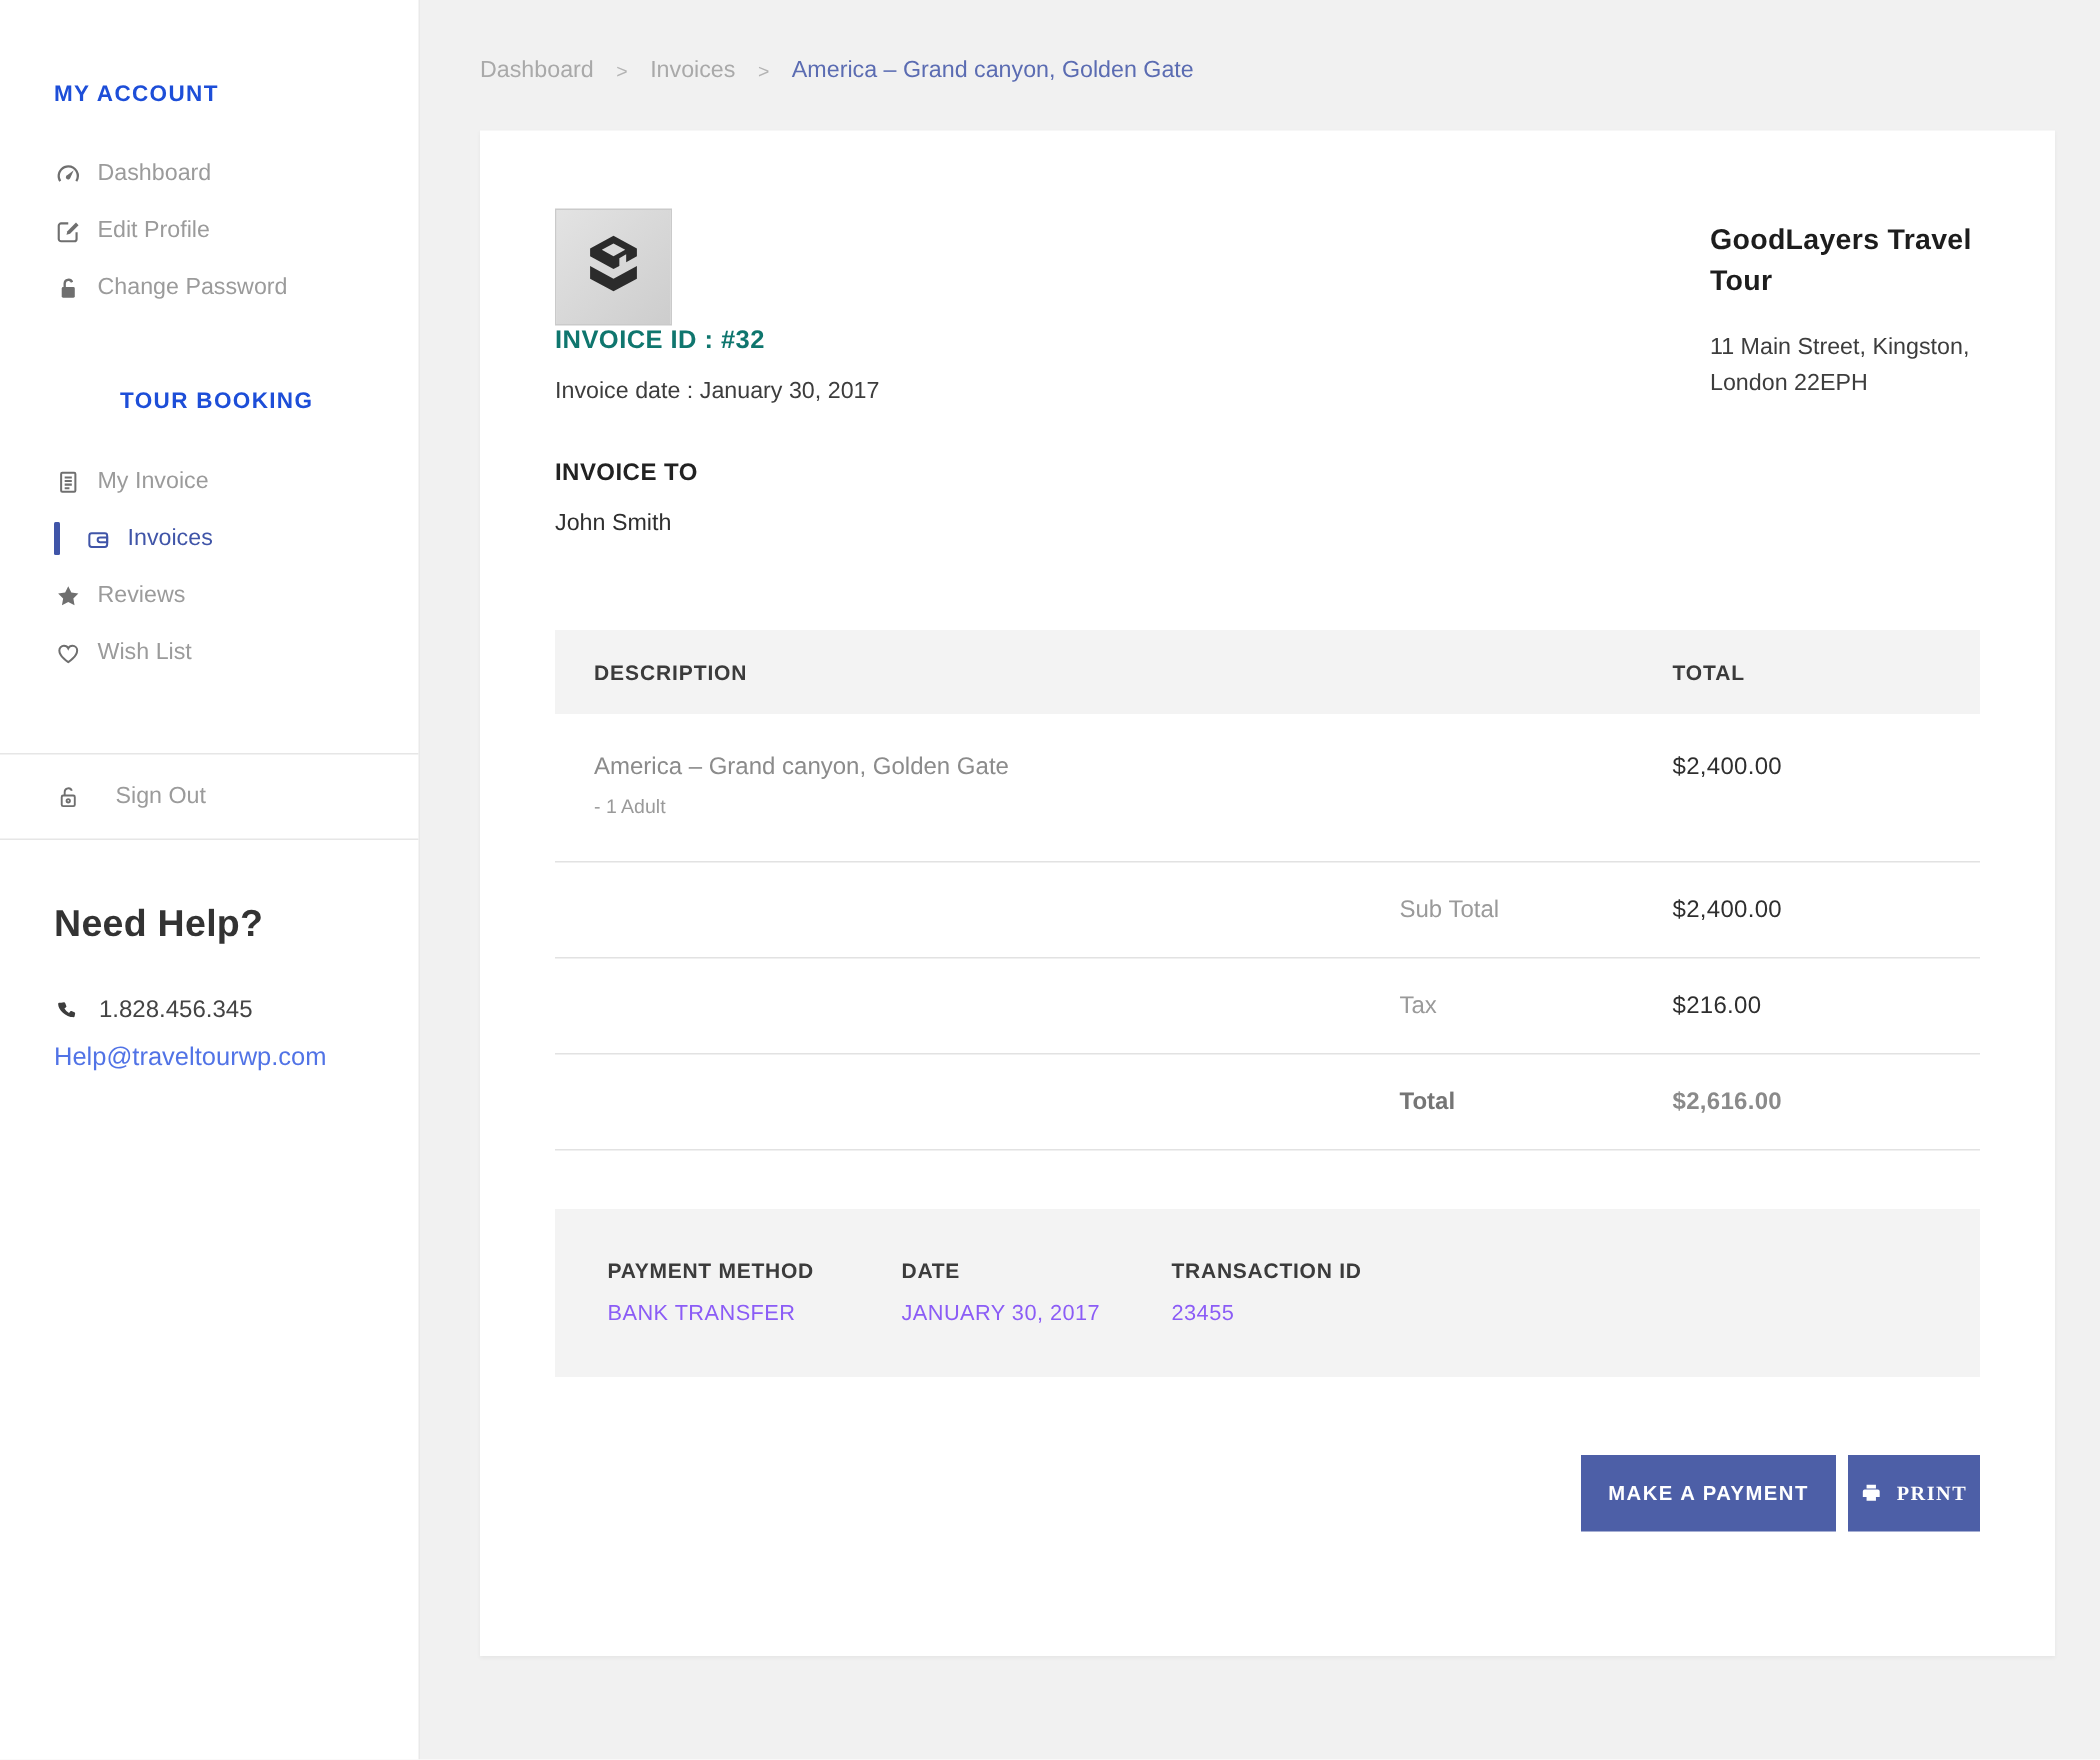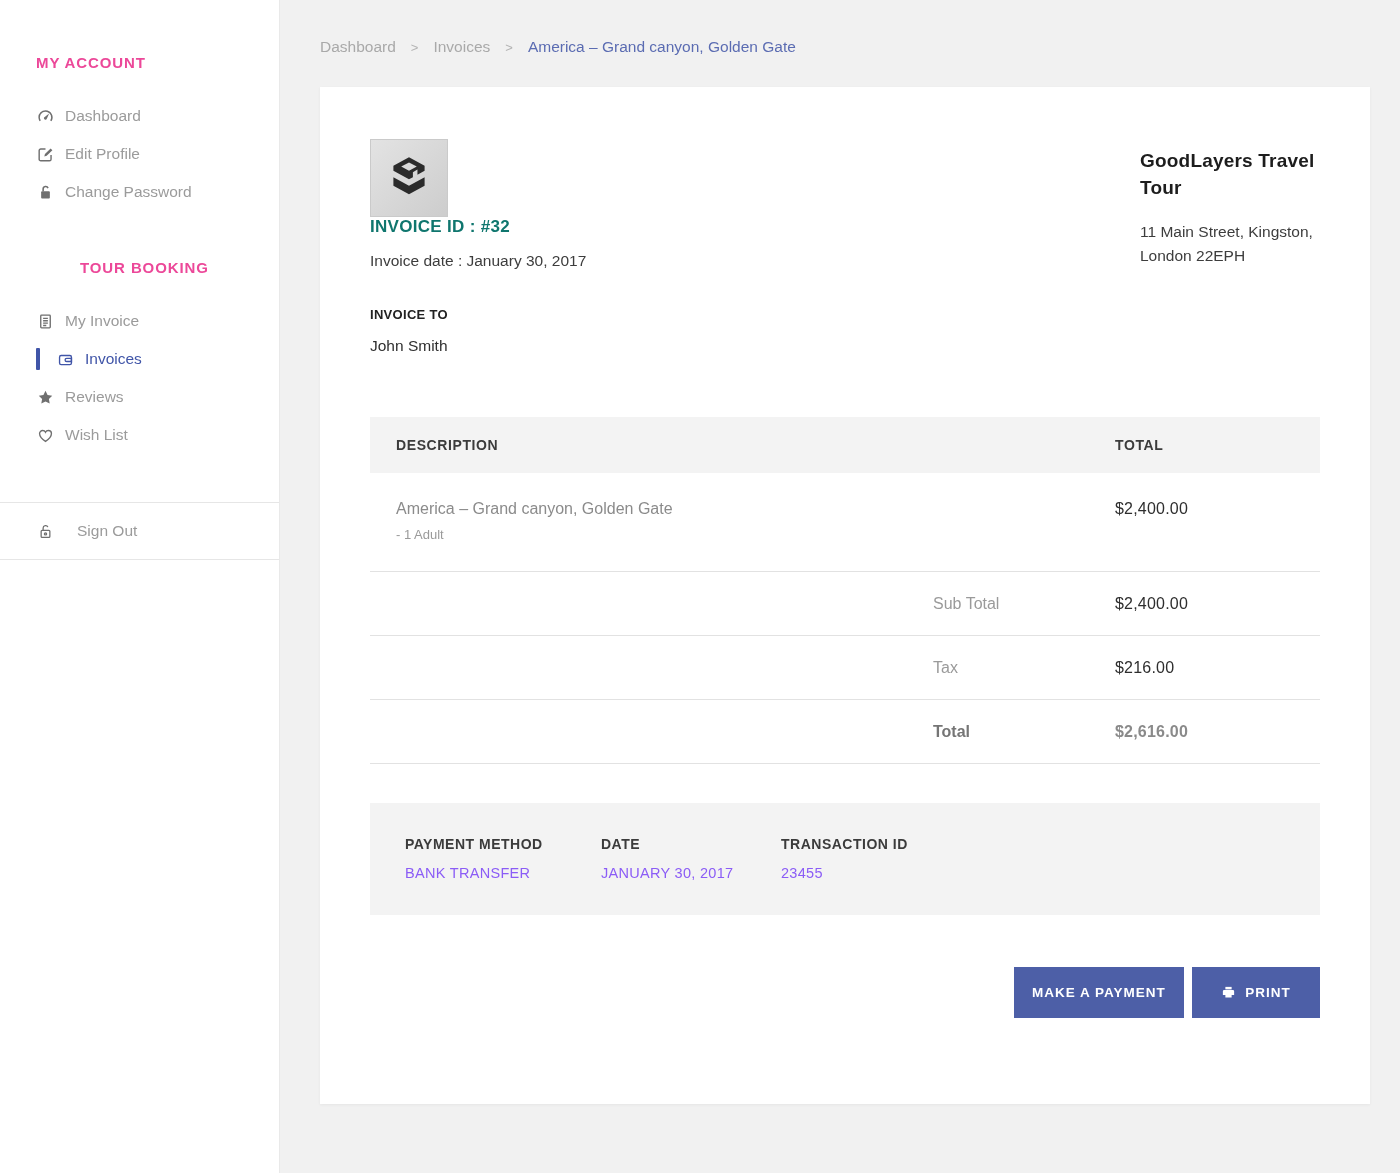--- a/index.html
+++ b/index.html
@@ -11,21 +11,21 @@
     position:relative;
   }
 
   
   .sidebar {
     position:absolute; left:0; top:0; width:280px; height:100%;
     background:#ffffff; border-right:1px solid #e9e9e9;
   }
   .side-heading {
     font-size:15px; font-weight:bold; letter-spacing:.9px;
-    color:#ec4899; padding:0 0 0 36px;
+    color:#1d4ed8; padding:0 0 0 36px;
   }
   .side-heading.account { padding-top:54px; }
   .side-heading.booking { padding-top:48px;margin-left:44px; }
   .side-nav { margin-top:26px; }
   .side-item {
     display:flex; align-items:center; height:38px; padding-left:36px;
     color:#9b9b9b; font-size:15.5px; cursor:pointer;
   }
   .side-item .icn { width:19px; height:19px; margin-right:10px; color:#6f6f6f; flex:0 0 auto; display:flex; align-items:center; }
   .side-item .icn svg { width:100%; height:100%; }
@@ -57,21 +57,21 @@
   .logo-box {
     width:78px; height:78px; background:linear-gradient(135deg,#e3e3e3 0%,#cdcdcd 100%);
     border:1px solid #cacaca; display:flex; align-items:center; justify-content:center;
   }
   .logo-box svg { width:52px; height:52px; }
   .company { position:absolute; left:820px; top:60px; width:190px; }
   .company-name { font-size:19px; font-weight:bold; color:#1d1d1d; line-height:27px; letter-spacing:.2px; }
   .company-address { margin-top:19px; font-size:15.5px; color:#3d3d3d; line-height:24px; }
   .invoice-id { font-size:17px; font-weight:bold; color:#0f766e; letter-spacing:.3px; }
   .invoice-date { margin-top:15px; font-size:15.5px; color:#3d3d3d; }
-  .invoice-to { margin-top:37px; font-size:13px; font-weight:bold; color:#222; letter-spacing:.3px; }
+  .invoice-to { margin-top:37px; font-size:16px; font-weight:bold; color:#222; letter-spacing:.3px; }
   .invoice-name { margin-top:15px; font-size:15.5px; color:#2f2f2f; }
 
   .inv-table { margin-top:62px; }
   .t-head { background:#f3f3f3; height:56px; display:flex; align-items:center;gap:30px; }
   .t-head .th { font-size:14px; font-weight:bold; color:#3b3b3b; letter-spacing:.6px; }
   .col-desc { flex:1 1 auto; padding-left:26px; }
   .col-amt  { flex:0 0 205px; }
   .t-row { display:flex; align-items:flex-start; padding:27px 0 29px 0; border-bottom:1px solid #e2e2e2; }
   .item-title { font-size:16px; color:#8b8b8b; }
   .item-detail { margin-top:9px; font-size:13px; color:#9a9a9a; }
@@ -90,21 +90,21 @@
   .pay-v { margin-top:13px; font-size:14.5px; color:#8b5cf6; letter-spacing:.3px; }
 
   .actions { margin-top:52px; display:flex; justify-content:flex-end; gap:8px; }
   .btn {
     background:#4d5fa7; color:#fff; border:none; cursor:pointer;
     height:51px; font-family:"Liberation Sans",sans-serif;
     font-size:13.5px; font-weight:bold; letter-spacing:1px;
     display:flex; align-items:center; justify-content:center;
   }
   .btn.pay { width:170px; }
-  .btn.print { width:128px; }
+  .btn.print { width:88px;font-family:Liberation Serif, serif; }
   .btn .icn { width:15px; height:15px; margin-right:9px; display:inline-flex; }
   .btn .icn svg { width:100%; height:100%; }
 </style>
 </head>
 <body>
 
 <div class="sidebar">
   <div class="side-heading account">MY ACCOUNT</div>
 
   <div class="side-nav">
@@ -182,20 +182,32 @@
       <svg viewBox="0 0 24 24" fill="none" stroke="currentColor" stroke-width="1.6">
           <rect x="6.5" y="10.5" width="11" height="9" rx="1.2"></rect>
           <circle cx="12" cy="15" r="1.4"></circle>
           <path d="M9 10.5V7.6a3.1 3.1 0 0 1 6-1.1"></path>
         </svg>
     </span>
     <span>Sign Out</span>
   </div>
   <div class="divider"></div>
 
+  <div class="help">
+    <div class="help-title">Need Help?</div>
+    <div class="help-phone">
+      <span class="icn">
+        <svg viewBox="0 0 24 24" fill="currentColor">
+            <path d="M6.8 3.6l2.5-.5c.5-.1 1 .2 1.2.7l1.1 2.7c.2.4.1.9-.3 1.2l-1.5 1.2a12.2 12.2 0 0 0 4.3 4.3l1.2-1.5c.3-.4.8-.5 1.2-.3l2.7 1.1c.5.2.8.7.7 1.2l-.5 2.5c-.1.5-.5.9-1 .9C11 17 3.9 9.9 3.9 4.6c0-.5.4-.9.9-1z"></path>
+          </svg>
+      </span>
+      <span>1.828.456.345</span>
+    </div>
+    <div class="help-email">Help@traveltourwp.com</div>
+  </div>
 </div>
 
 <div class="main">
 
   <div class="breadcrumb">
     <span class="crumb">Dashboard</span>
     <span class="sep">&gt;</span>
     <span class="crumb">Invoices</span>
     <span class="sep">&gt;</span>
     <span class="crumb current">America – Grand canyon, Golden Gate</span>

